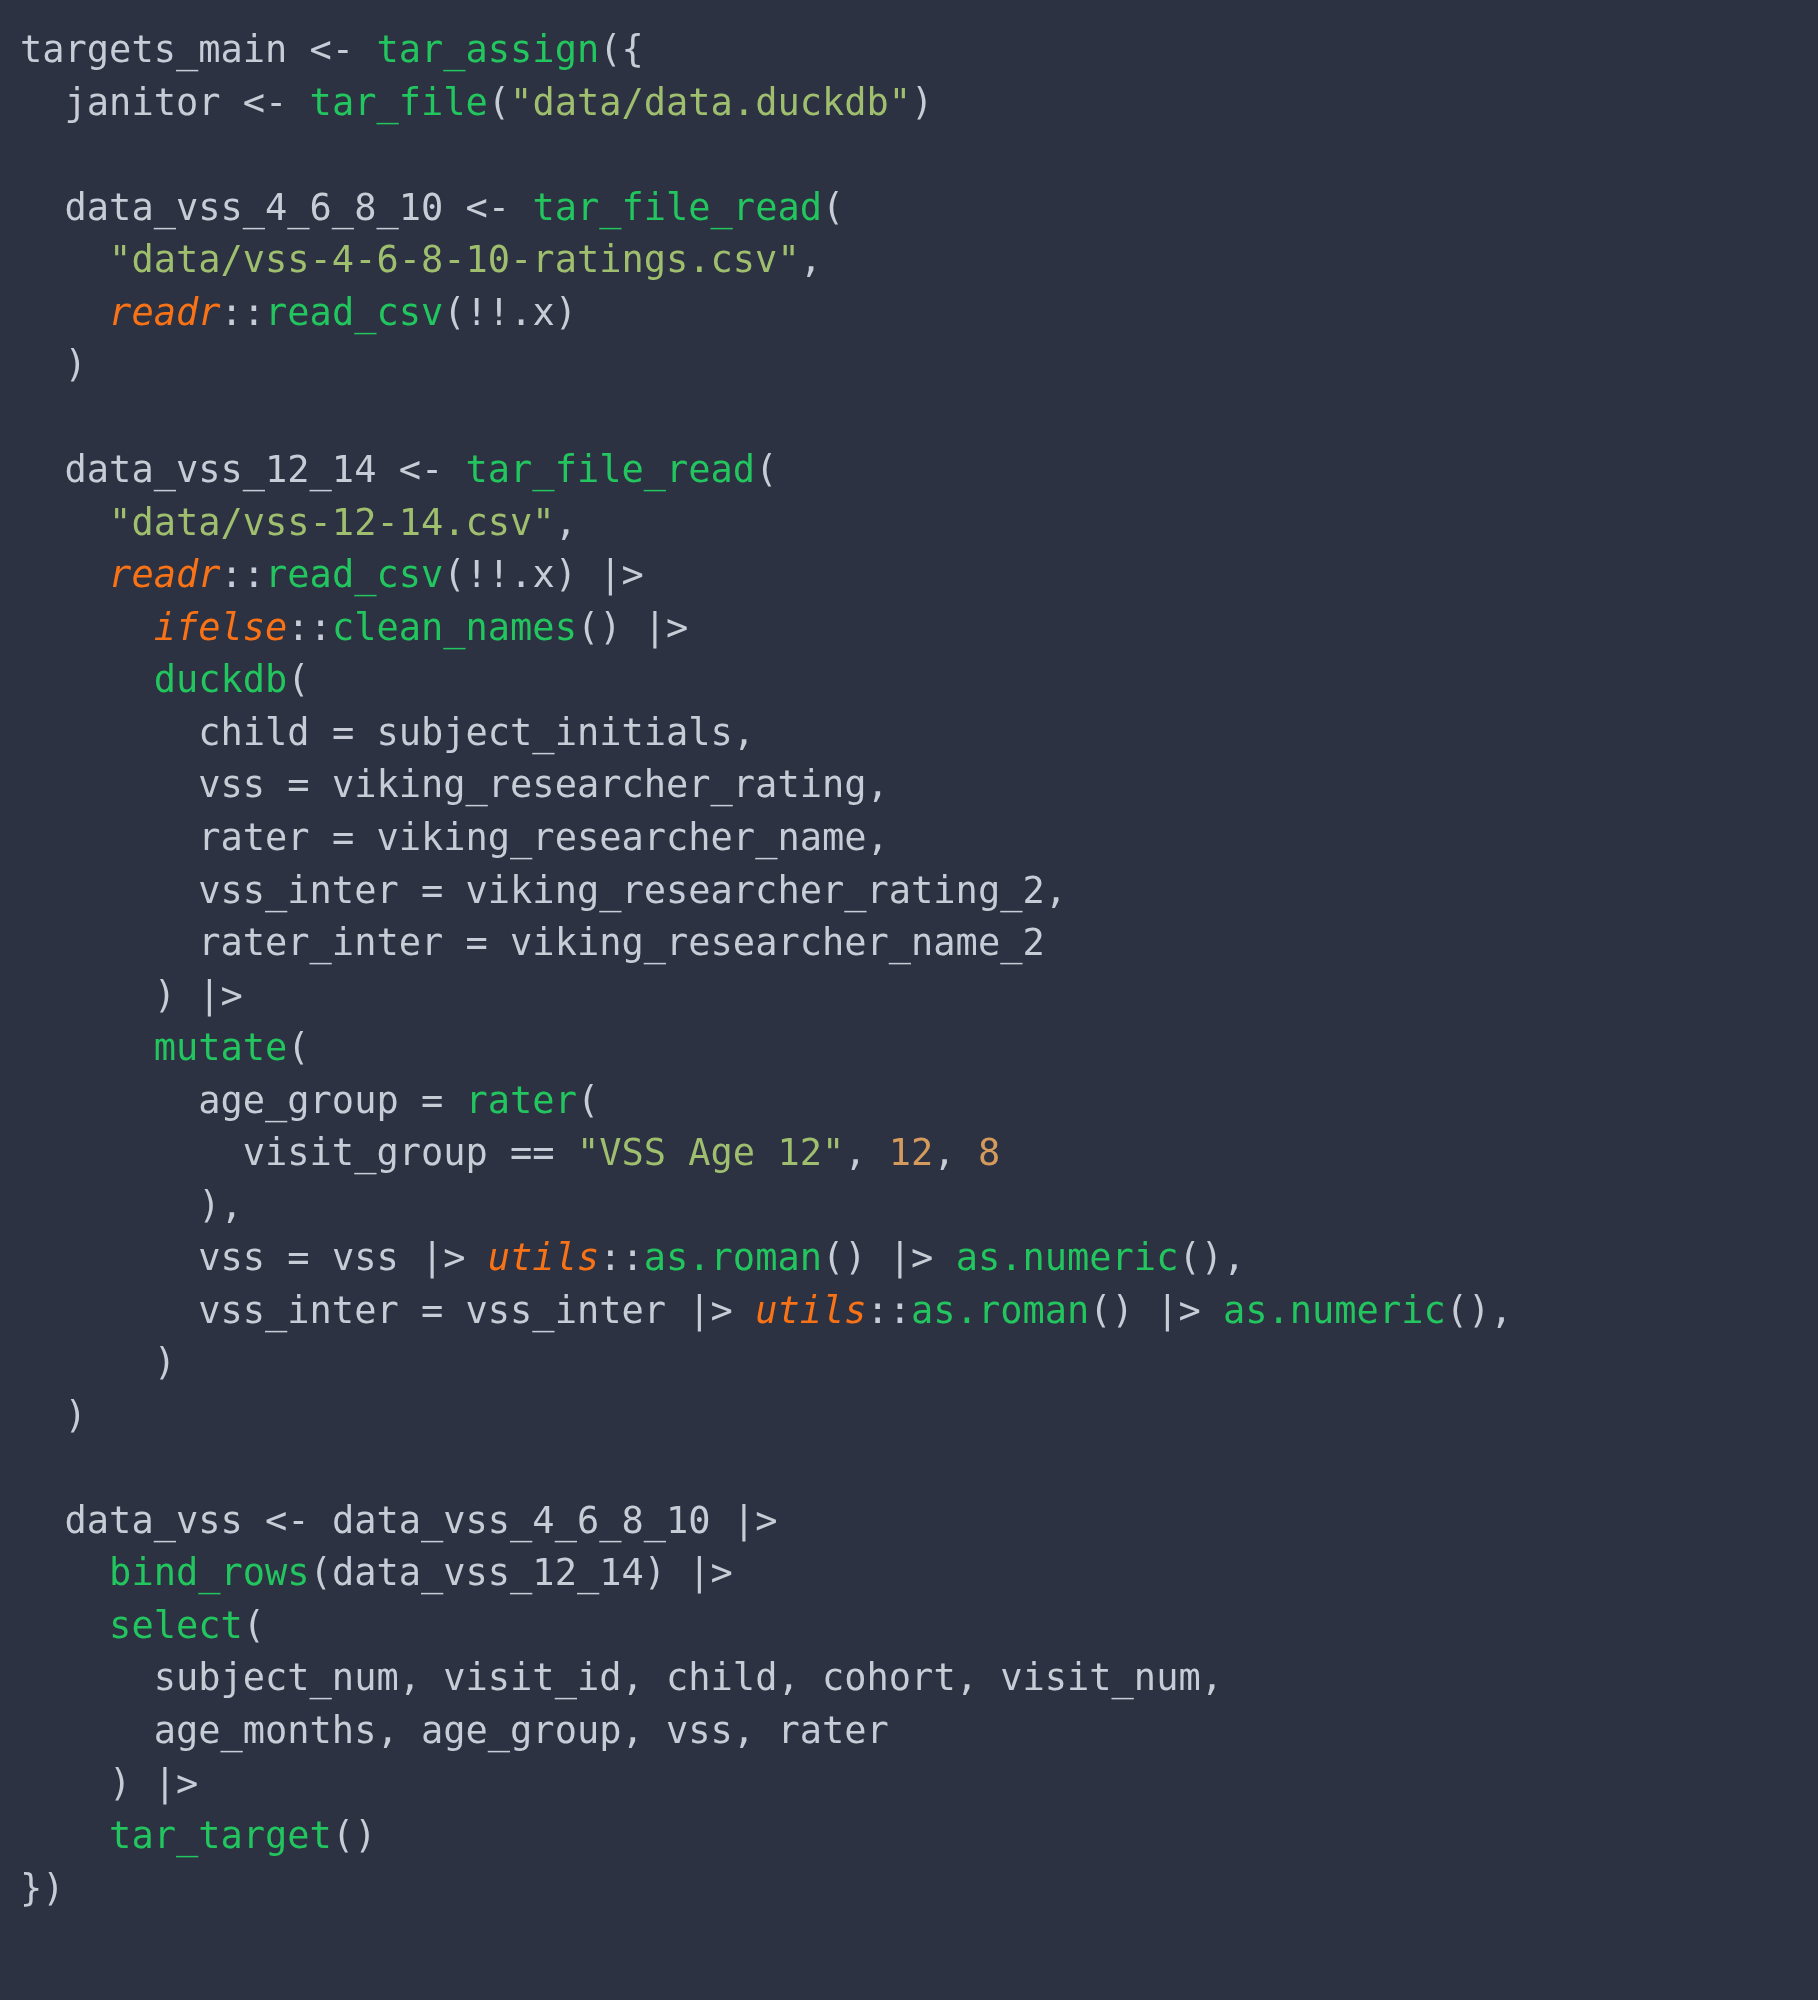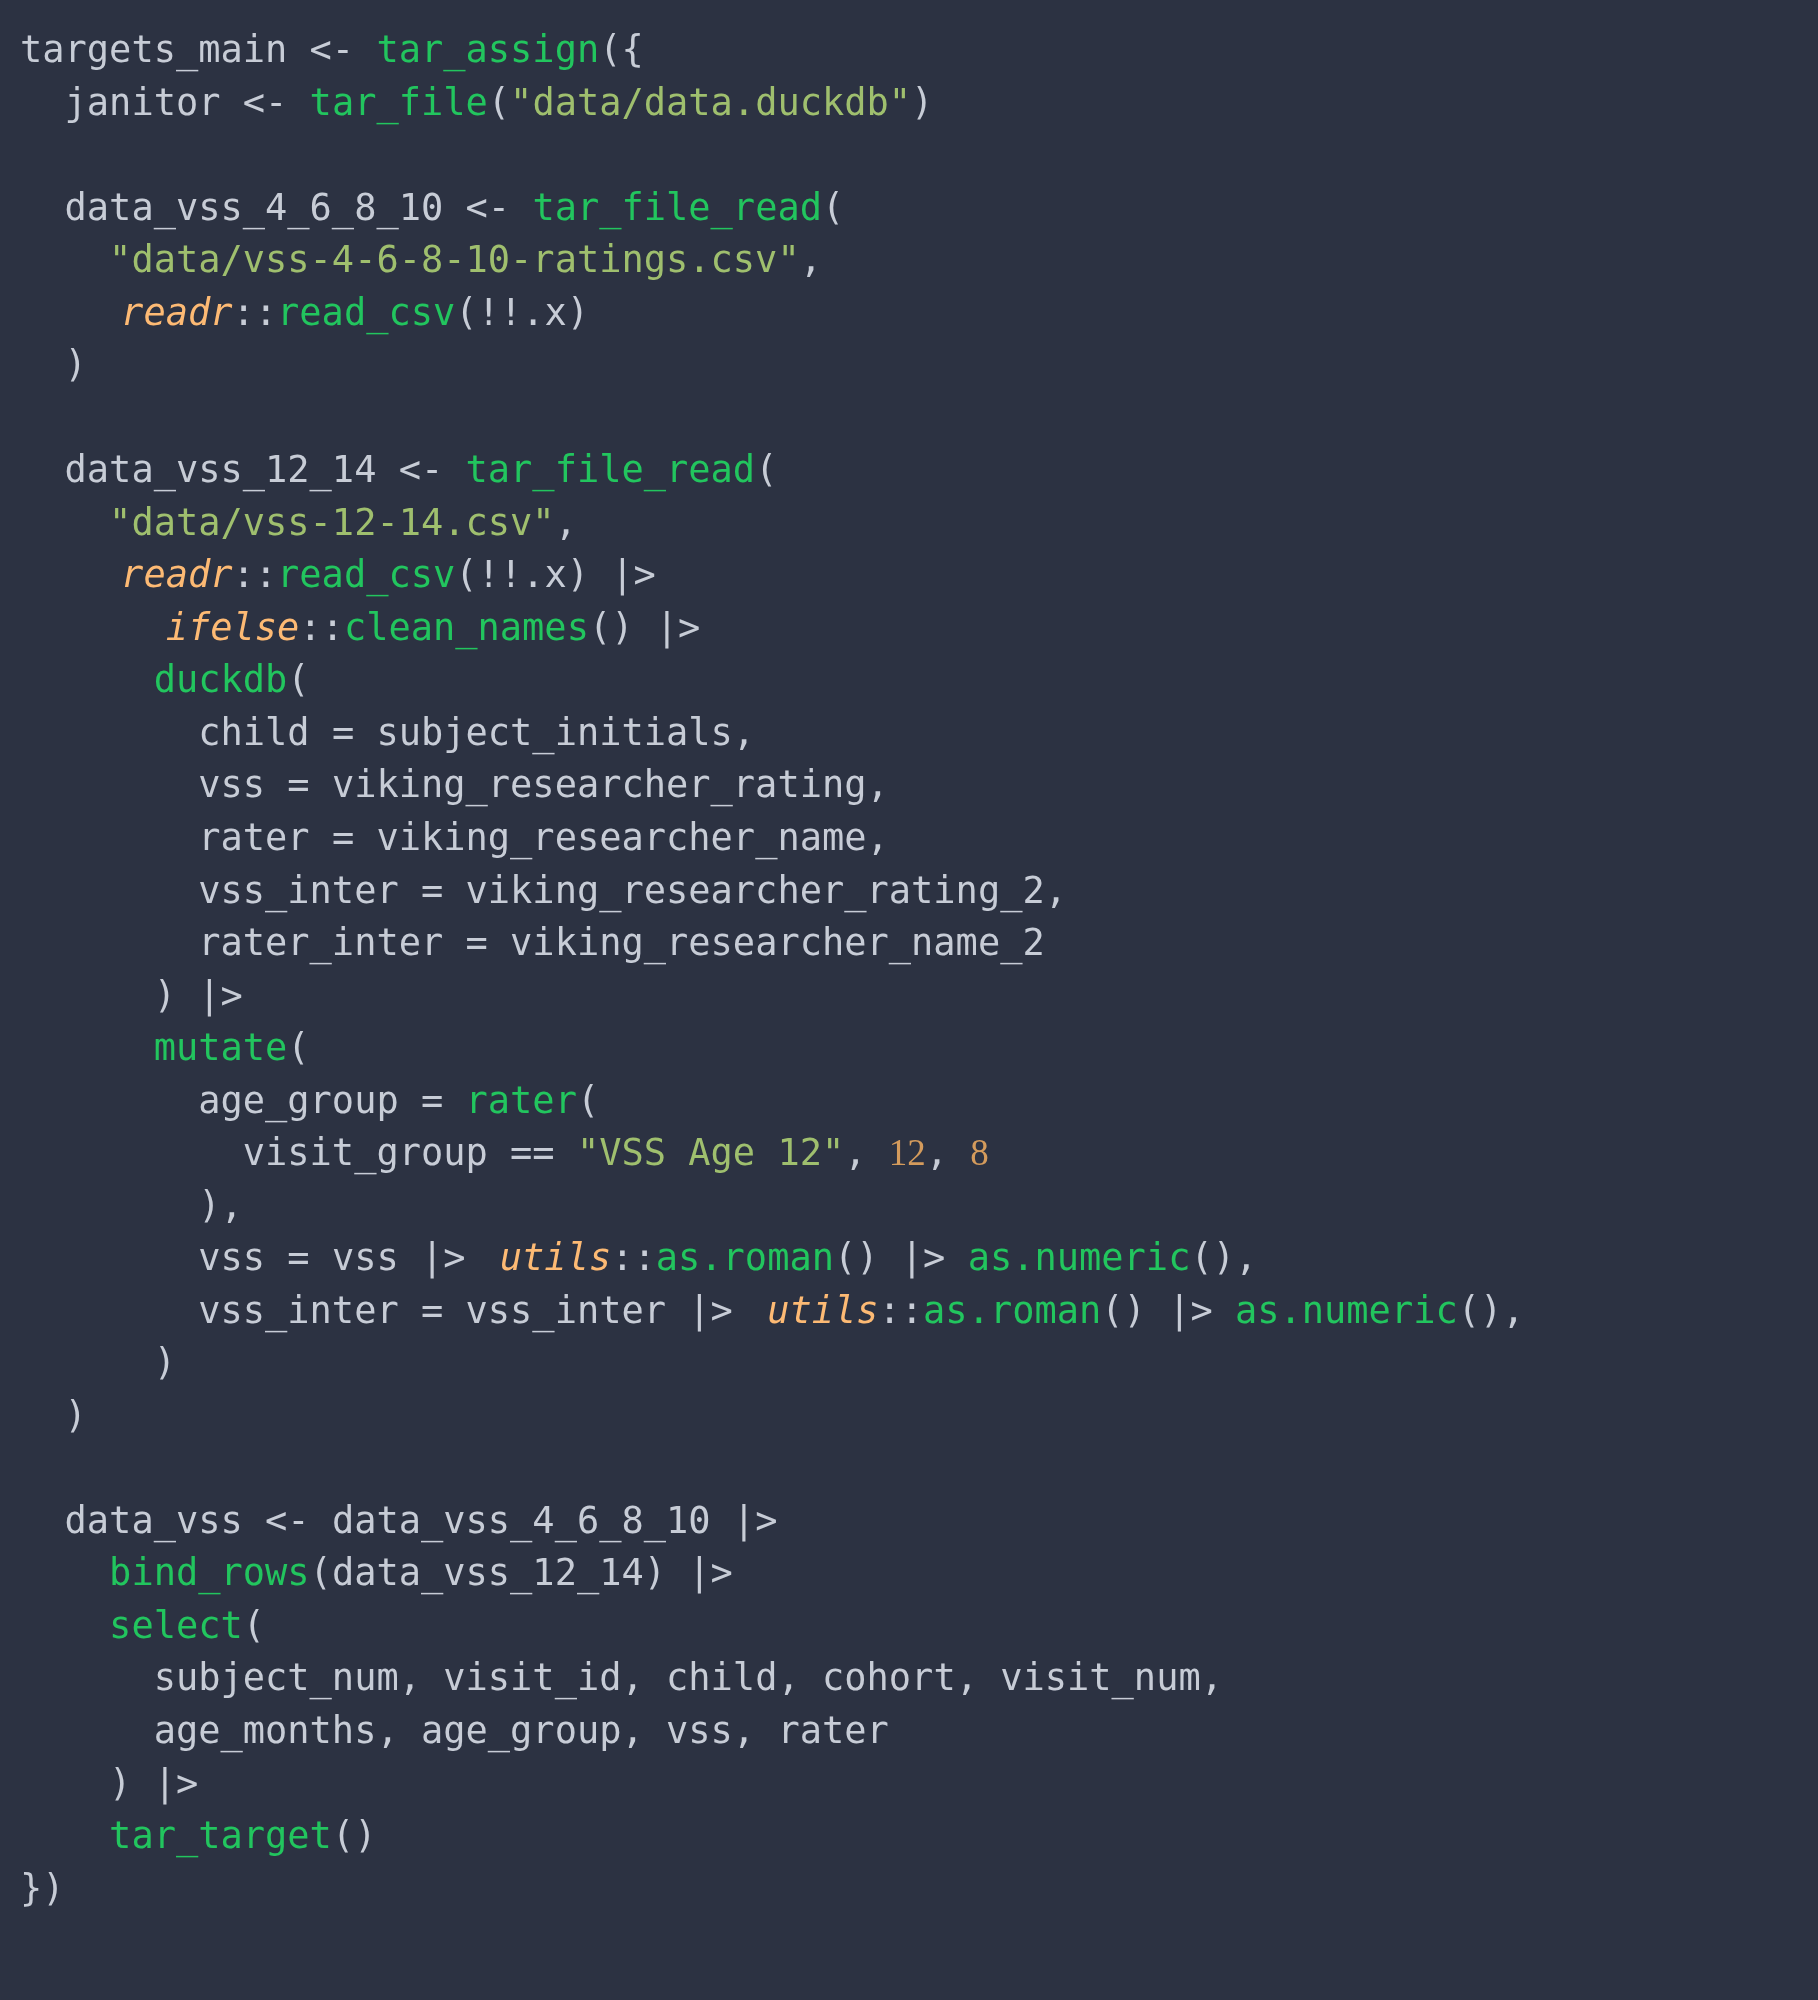--- a/index.html
+++ b/index.html
@@ -15,22 +15,22 @@
     font-family: "Menlo", "Consolas", "DejaVu Sans Mono", monospace;
     font-size: 37px;
     line-height: 1.42;
     white-space: pre;
     color: #c7ccd6;
     letter-spacing: 0px;
   }
   .tok-op   { color:#c7ccd6; }
   .tok-fn   { color:#22c55e; }   
   .tok-str  { color:#9fbf6e; }   
-  .tok-num  { color:#d49b5c;font-family:Liberation Serif, serif; }   
-  .tok-pkg  { color:#fdba74; font-style: italic; margin-left: 12px; }   
+  .tok-num  { color:#d49b5c; }   
+  .tok-pkg  { color:#f97316; font-style: italic; }   
   .tok-br   { color:#c7ccd6; }   
   .tok-id   { color:#c7ccd6;margin-top:28px; }
 </style>
 </head>
 <body>
 
 <pre class="code"><code id="code-target"><span class="tok-id">targets_main</span><span class="tok-op"> &lt;- </span><span class="tok-fn">tar_assign</span><span class="tok-br">({</span>
 <span class="tok-op">  </span><span class="tok-id">janitor</span><span class="tok-op"> &lt;- </span><span class="tok-fn">tar_file</span><span class="tok-br">(</span><span class="tok-str">"data/data.duckdb"</span><span class="tok-br">)</span>
 <span class="tok-op"></span>
 <span class="tok-op">  </span><span class="tok-id">data_vss_4_6_8_10</span><span class="tok-op"> &lt;- </span><span class="tok-fn">tar_file_read</span><span class="tok-br">(</span>

